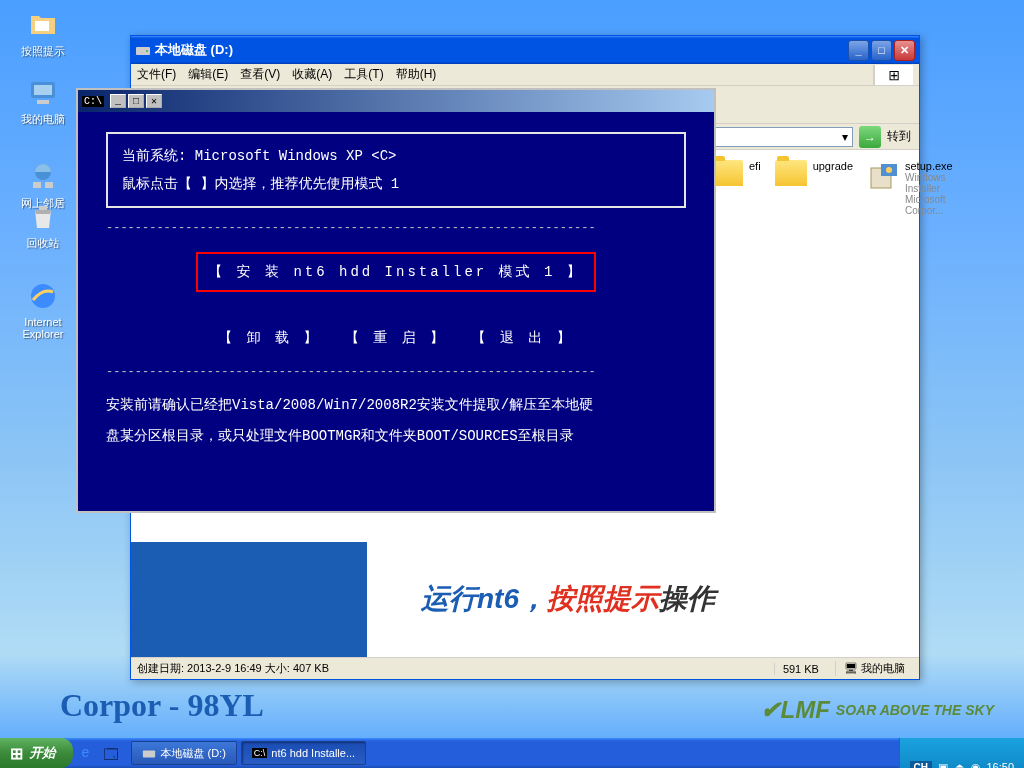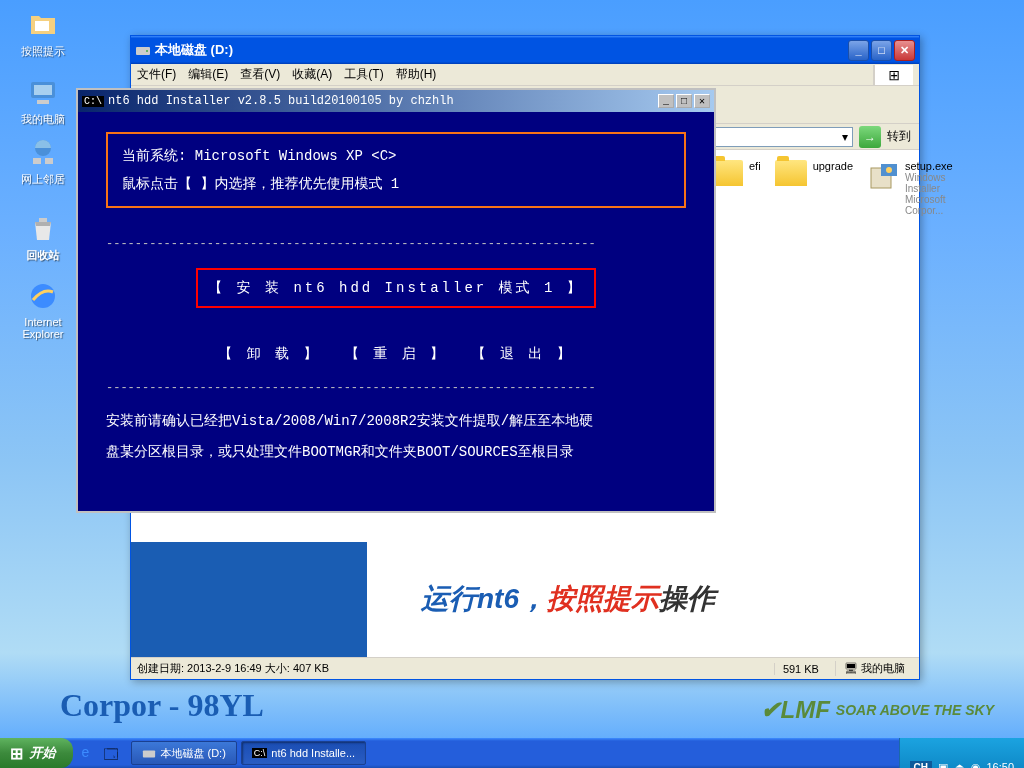--- a/index.html
+++ b/index.html
@@ -135,21 +135,21 @@
   color: black; font-size: 10px; font-weight: bold;
   display: flex; align-items: center; justify-content: center; margin-left: 2px; cursor: pointer;
 }
 .installer-body {
   flex: 1; padding: 20px 28px;
   font-family: "SimSun", "Courier New", monospace;
   font-size: 14px; line-height: 2;
   color: white;
 }
 .inst-box {
-  border: 2px solid #f97316; padding: 8px 14px; margin-bottom: 24px;
+  border: 2px solid #e5e5e5; padding: 8px 14px; margin-bottom: 8px;
 }
 .inst-sep {
   color: #c0c0c0; letter-spacing: 0; overflow: hidden; white-space: nowrap;
   font-size: 12px; margin: 6px 0;
 }
 .inst-options { text-align: center; margin: 8px 0; }
 .inst-opt {
   display: inline-block; padding: 4px 10px; margin: 4px 0;
   letter-spacing: 3px; cursor: pointer;
 }
@@ -219,32 +219,32 @@
 <div class="desktop-icon" style="left:8px; top:76px;">
   <div class="icon-img">
     <svg width="32" height="32" viewBox="0 0 32 32">
         <rect x="4" y="6" width="24" height="16" rx="2" fill="#4a90d9"></rect>
         <rect x="7" y="9" width="18" height="10" fill="#a8d0f0"></rect>
         <rect x="10" y="24" width="12" height="4" fill="#ccc"></rect>
       </svg>
   </div>
   <div class="label">我的电脑</div>
 </div>
-<div class="desktop-icon" style="left:8px; top:136px;">
+<div class="desktop-icon" style="left:8px; top:160px;">
   <div class="icon-img">
     <svg width="32" height="32" viewBox="0 0 32 32">
         <circle cx="16" cy="12" r="8" fill="#4a90d9"></circle>
         <path fill="#8ac0e8" d="M8 12 A8 8 0 0 1 24 12"></path>
         <rect x="6" y="22" width="8" height="6" fill="#ccc"></rect>
         <rect x="18" y="22" width="8" height="6" fill="#ccc"></rect>
       </svg>
   </div>
   <div class="label">网上邻居</div>
 </div>
-<div class="desktop-icon" style="left:8px; top:212px;font-weight:bold;">
+<div class="desktop-icon" style="left:8px; top:200px;">
   <div class="icon-img">
     <svg width="32" height="32" viewBox="0 0 32 32">
         <path fill="#e8e8e8" d="M8 10 L24 10 L22 28 L10 28 Z"></path>
         <path fill="#b0b0b0" d="M8 10 L24 10 L23 14 L9 14 Z"></path>
         <rect x="12" y="6" width="8" height="4" fill="#ccc"></rect>
       </svg>
   </div>
   <div class="label">回收站</div>
 </div>
 <div class="desktop-icon" style="left:8px; top:280px;">
@@ -363,21 +363,20 @@
     <span class="sb-cell">
       <span>🖥</span>
       <span>我的电脑</span>
     </span>
   </div>
 </div>
 
 <div class="installer-window">
   <div class="installer-title">
     <span style="margin-right:4px;background:#000;color:#fff;padding:0 2px;font-size:10px">C:\</span>
-    <span class="ti">nt6 hdd Installer v2.8.5 build20100105 by chzhlh</span>
     <div class="cmd-btn">_</div>
     <div class="cmd-btn">□</div>
     <div class="cmd-btn">✕</div>
   </div>
   <div class="installer-body">
     <div class="inst-box">
       <div>当前系统: Microsoft Windows XP  &lt;C&gt;</div>
       <div>鼠标点击【 】内选择，推荐优先使用模式 1</div>
     </div>
     <div class="inst-sep">--------------------------------------------------------------------</div>

